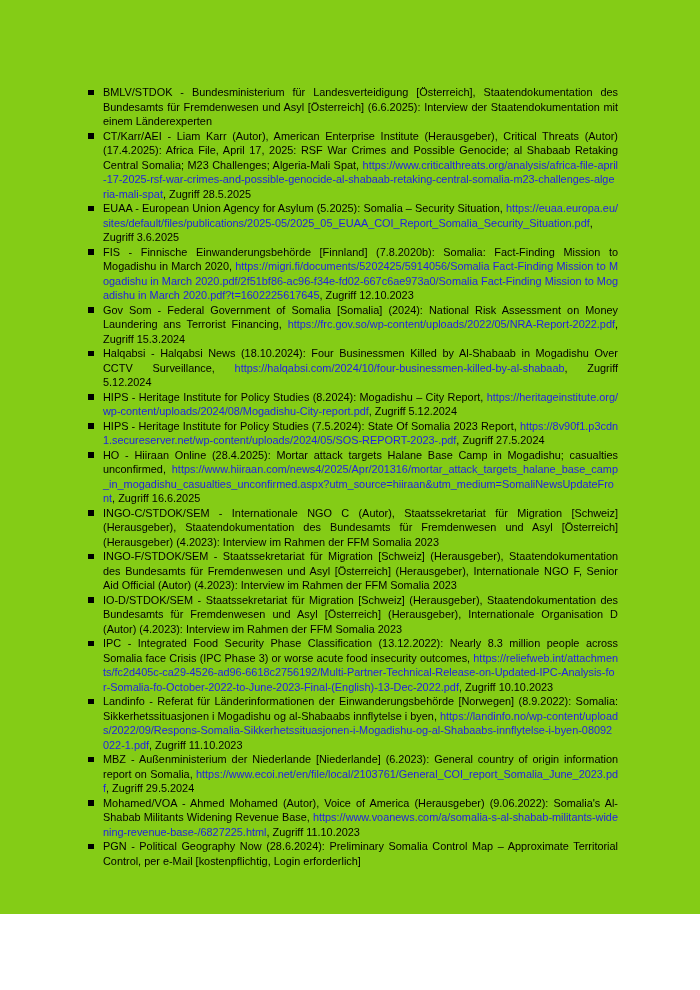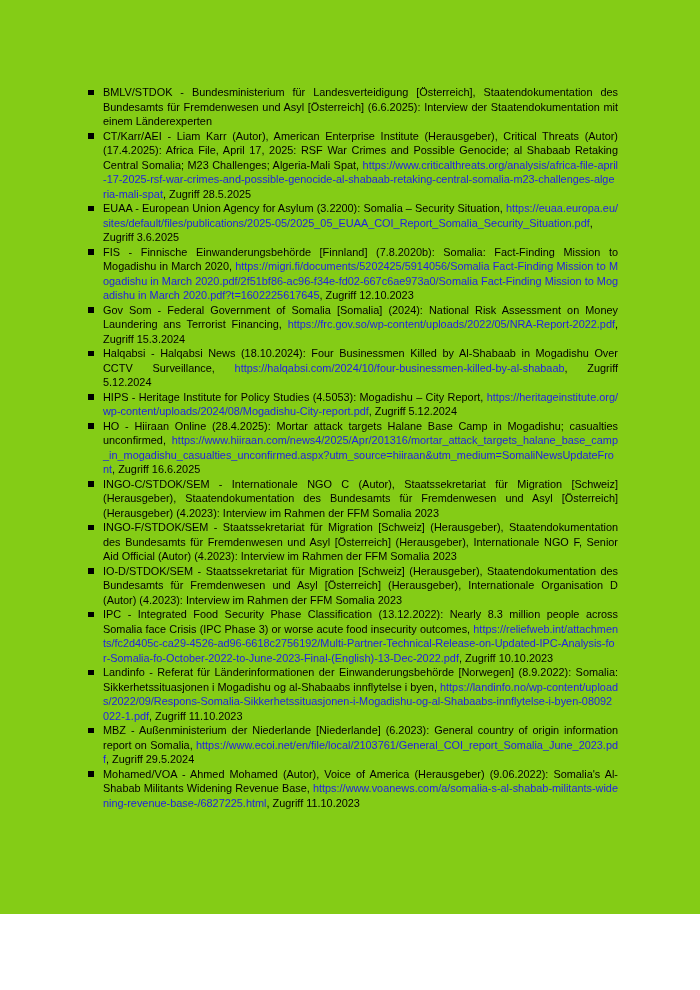--- a/index.html
+++ b/index.html
@@ -57,28 +57,30 @@
   }
 </style>
 </head>
 <body style="color: rgb(0, 0, 0); background: rgb(255, 255, 255);">
 
 <div class="page">
   <div class="content">
 
   <div class="ref"><span class="bullet"></span><span>BMLV/STDOK - Bundesministerium für Landesverteidigung [Österreich], Staatendokumentation des Bundesamts für Fremdenwesen und Asyl [Österreich] (6.6.2025): Interview der Staatendokumentation mit einem Länderexperten</span></div>
       <div class="ref"><span class="bullet"></span><span>CT/Karr/AEI - Liam Karr (Autor), American Enterprise Institute (Herausgeber), Critical Threats (Autor) (17.4.2025): Africa File, April 17, 2025: RSF War Crimes and Possible Genocide; al Shabaab Retaking Central Somalia; M23 Challenges; Algeria-Mali Spat, </span><a>https://www.criticalthreats.org/analysis/africa-file-april-17-2025-rsf-war-crimes-and-possible-genocide-al-shabaab-retaking-central-somalia-m23-challenges-algeria-mali-spat</a><span>, Zugriff 28.5.2025</span></div>
-      <div class="ref"><span class="bullet"></span><span>EUAA - European Union Agency for Asylum (3.2200): Somalia – Security Situation, </span><a>https://euaa.europa.eu/sites/default/files/publications/2025-05/2025_05_EUAA_COI_Report_Somalia_Security_Situation.pdf</a><span>, Zugriff 3.6.2025</span></div>
+      <div class="ref"><span class="bullet"></span><span>EUAA - European Union Agency for Asylum (5.2025): Somalia – Security Situation, </span><a>https://euaa.europa.eu/sites/default/files/publications/2025-05/2025_05_EUAA_COI_Report_Somalia_Security_Situation.pdf</a><span>, Zugriff 3.6.2025</span></div>
       <div class="ref"><span class="bullet"></span><span>FIS - Finnische Einwanderungsbehörde [Finnland] (7.8.2020b): Somalia: Fact-Finding Mission to Mogadishu in March 2020, </span><a>https://migri.fi/documents/5202425/5914056/Somalia Fact-Finding Mission to Mogadishu in March 2020.pdf/2f51bf86-ac96-f34e-fd02-667c6ae973a0/Somalia Fact-Finding Mission to Mogadishu in March 2020.pdf?t=1602225617645</a><span>, Zugriff 12.10.2023</span></div>
       <div class="ref"><span class="bullet"></span><span>Gov Som - Federal Government of Somalia [Somalia] (2024): National Risk Assessment on Money Laundering ans Terrorist Financing, </span><a>https://frc.gov.so/wp-content/uploads/2022/05/NRA-Report-2022.pdf</a><span>, Zugriff 15.3.2024</span></div>
       <div class="ref"><span class="bullet"></span><span>Halqabsi - Halqabsi News (18.10.2024): Four Businessmen Killed by Al-Shabaab in Mogadishu Over CCTV Surveillance, </span><a>https://halqabsi.com/2024/10/four-businessmen-killed-by-al-shabaab</a><span>, Zugriff 5.12.2024</span></div>
-      <div class="ref"><span class="bullet"></span><span>HIPS - Heritage Institute for Policy Studies (4.5053): Mogadishu – City Report, </span><a>https://heritageinstitute.org/wp-content/uploads/2024/08/Mogadishu-City-report.pdf</a><span>, Zugriff 5.12.2024</span></div>
+      <div class="ref"><span class="bullet"></span><span>HIPS - Heritage Institute for Policy Studies (8.2024): Mogadishu – City Report, </span><a>https://heritageinstitute.org/wp-content/uploads/2024/08/Mogadishu-City-report.pdf</a><span>, Zugriff 5.12.2024</span></div>
+      <div class="ref"><span class="bullet"></span><span>HIPS - Heritage Institute for Policy Studies (7.5.2024): State Of Somalia 2023 Report, </span><a>https://8v90f1.p3cdn1.secureserver.net/wp-content/uploads/2024/05/SOS-REPORT-2023-.pdf</a><span>, Zugriff 27.5.2024</span></div>
       <div class="ref"><span class="bullet"></span><span>HO - Hiiraan Online (28.4.2025): Mortar attack targets Halane Base Camp in Mogadishu; casualties unconfirmed, </span><a>https://www.hiiraan.com/news4/2025/Apr/201316/mortar_attack_targets_halane_base_camp_in_mogadishu_casualties_unconfirmed.aspx?utm_source=hiiraan&amp;utm_medium=SomaliNewsUpdateFront</a><span>, Zugriff 16.6.2025</span></div>
       <div class="ref"><span class="bullet"></span><span>INGO-C/STDOK/SEM - Internationale NGO C (Autor), Staatssekretariat für Migration [Schweiz] (Herausgeber), Staatendokumentation des Bundesamts für Fremdenwesen und Asyl [Österreich] (Herausgeber) (4.2023): Interview im Rahmen der FFM Somalia 2023</span></div>
       <div class="ref"><span class="bullet"></span><span>INGO-F/STDOK/SEM - Staatssekretariat für Migration [Schweiz] (Herausgeber), Staatendokumentation des Bundesamts für Fremdenwesen und Asyl [Österreich] (Herausgeber), Internationale NGO F, Senior Aid Official (Autor) (4.2023): Interview im Rahmen der FFM Somalia 2023</span></div>
       <div class="ref"><span class="bullet"></span><span>IO-D/STDOK/SEM - Staatssekretariat für Migration [Schweiz] (Herausgeber), Staatendokumentation des Bundesamts für Fremdenwesen und Asyl [Österreich] (Herausgeber), Internationale Organisation D (Autor) (4.2023): Interview im Rahmen der FFM Somalia 2023</span></div>
       <div class="ref"><span class="bullet"></span><span>IPC - Integrated Food Security Phase Classification (13.12.2022): Nearly 8.3 million people across Somalia face Crisis (IPC Phase 3) or worse acute food insecurity outcomes, </span><a>https://reliefweb.int/attachments/fc2d405c-ca29-4526-ad96-6618c2756192/Multi-Partner-Technical-Release-on-Updated-IPC-Analysis-for-Somalia-fo-October-2022-to-June-2023-Final-(English)-13-Dec-2022.pdf</a><span>, Zugriff 10.10.2023</span></div>
       <div class="ref"><span class="bullet"></span><span>Landinfo - Referat für Länderinformationen der Einwanderungsbehörde [Norwegen] (8.9.2022): Somalia: Sikkerhetssituasjonen i Mogadishu og al-Shabaabs innflytelse i byen, </span><a>https://landinfo.no/wp-content/uploads/2022/09/Respons-Somalia-Sikkerhetssituasjonen-i-Mogadishu-og-al-Shabaabs-innflytelse-i-byen-08092022-1.pdf</a><span>, Zugriff 11.10.2023</span></div>
       <div class="ref"><span class="bullet"></span><span>MBZ - Außenministerium der Niederlande [Niederlande] (6.2023): General country of origin information report on Somalia, </span><a>https://www.ecoi.net/en/file/local/2103761/General_COI_report_Somalia_June_2023.pdf</a><span>, Zugriff 29.5.2024</span></div>
       <div class="ref"><span class="bullet"></span><span>Mohamed/VOA - Ahmed Mohamed (Autor), Voice of America (Herausgeber) (9.06.2022): Somalia's Al-Shabab Militants Widening Revenue Base, </span><a>https://www.voanews.com/a/somalia-s-al-shabab-militants-widening-revenue-base-/6827225.html</a><span>, Zugriff 11.10.2023</span></div>
+      <div class="ref"><span class="bullet"></span><span>PGN - Political Geography Now (28.6.2024): Preliminary Somalia Control Map – Approximate Territorial Control, per e-Mail [kostenpflichtig, Login erforderlich]</span></div>
     </div>
   <div class="page-number">72</div>
 </div>
 
 </body></html>

